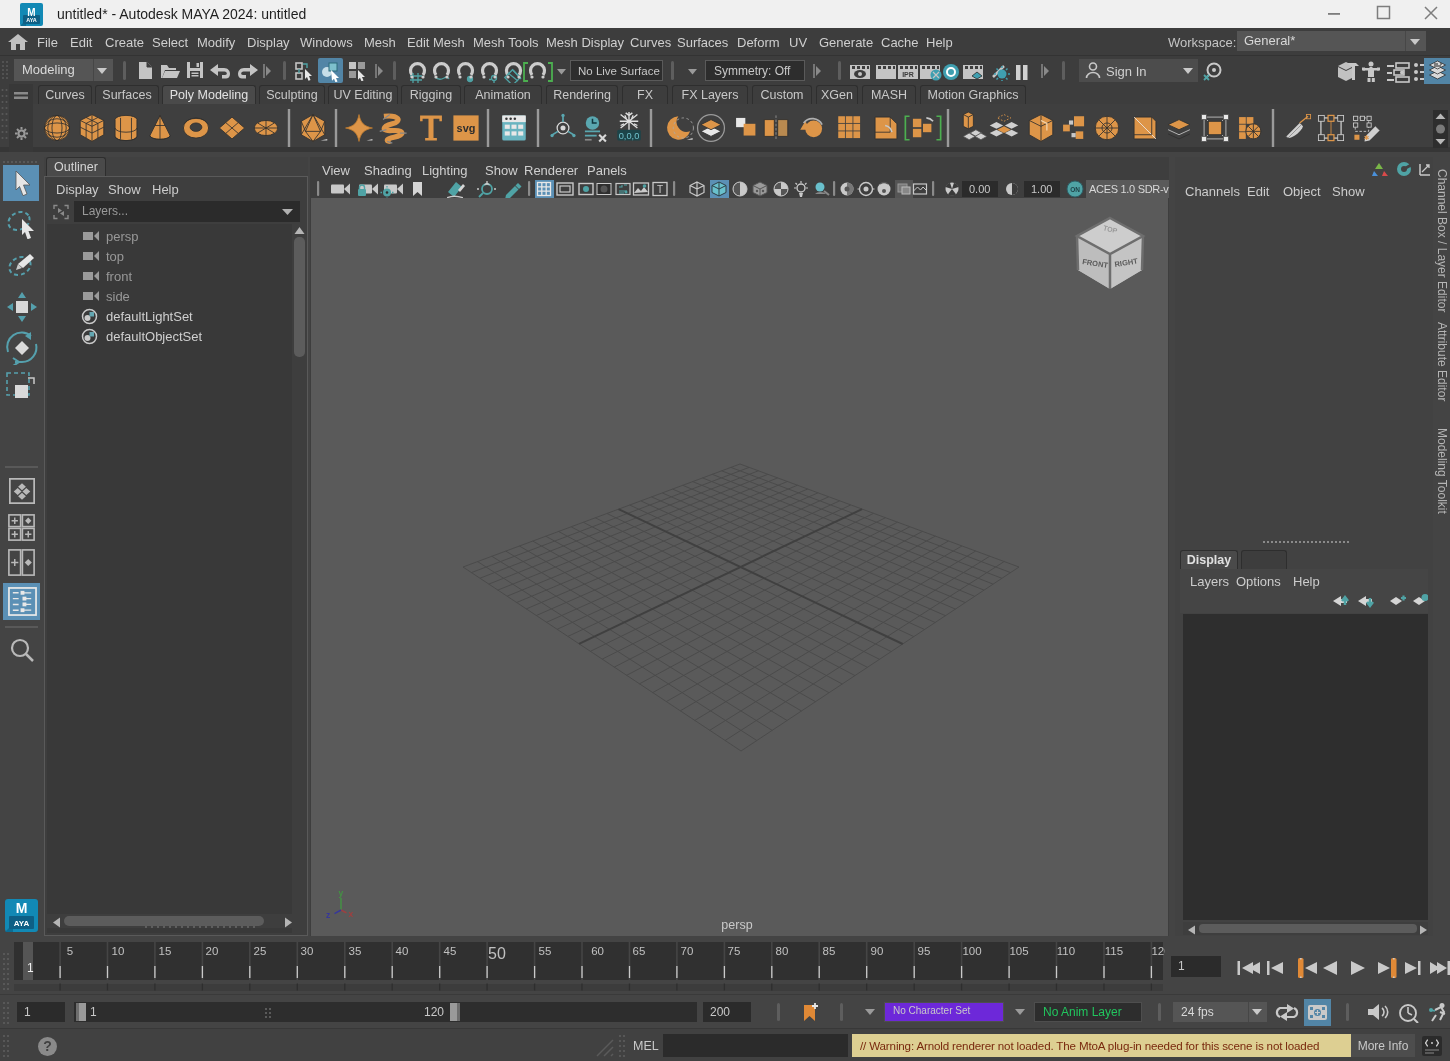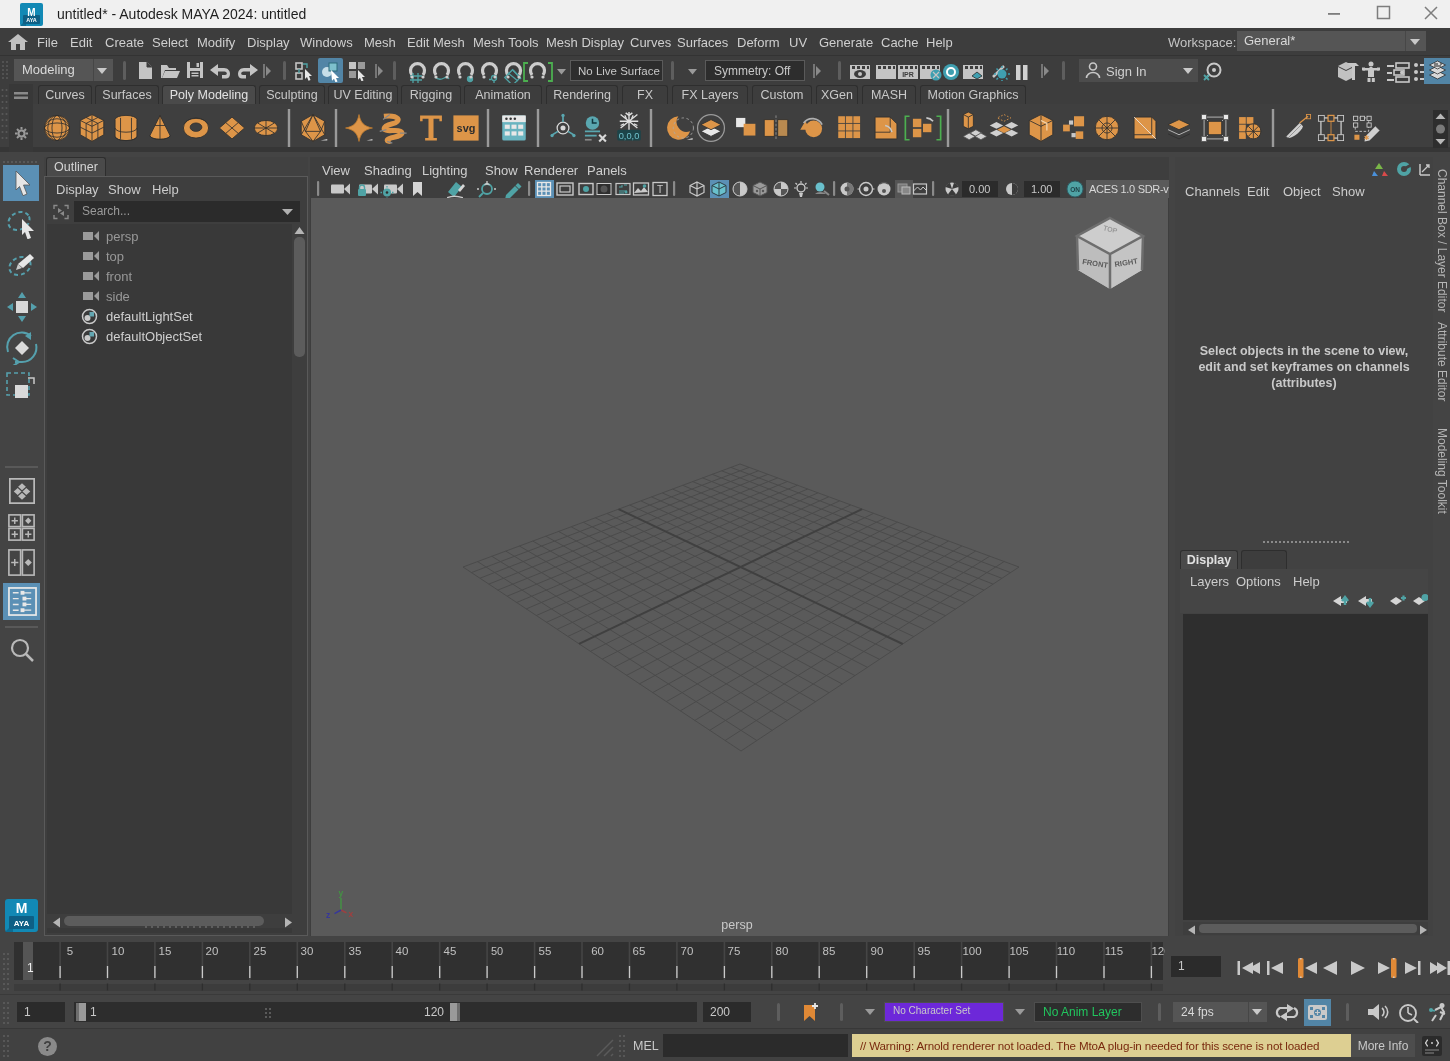--- a/index.html
+++ b/index.html
@@ -864,21 +864,21 @@
     <div class="abs" style="left:0;top:19px;width:264px;height:760px;background:#3e3e3e;border:1px solid #5a5a5a"></div>
     <div class="abs txt" style="left:12px;top:25px">Display</div>
     <div class="abs txt" style="left:64px;top:25px">Show</div>
     <div class="abs txt" style="left:108px;top:25px">Help</div>
     <svg class="abs" style="left:9px;top:47px" width="16" height="16" viewBox="0 0 16 16">
         <g stroke="#8a8a8a" stroke-width="1.4" fill="none">
           <path d="M1 5 V1.5 H4.5 M11.5 1.5 H15 V5 M15 11 V14.5 H11.5 M4.5 14.5 H1 V11"></path>
         </g>
         <path d="M5 4 l4 2.5 l-4 2.5 Z M11 7 l-4 2.5 l4 2.5 Z" fill="#8a8a8a"></path>
       </svg>
-    <div class="field" style="left:30px;top:44px;width:226px;height:21px;padding:3px 0 0 8px;color:#9a9a9a">Search...</div>
+    <div class="field" style="left:30px;top:44px;width:226px;height:21px;padding:3px 0 0 8px;color:#9a9a9a">Layers...</div>
     <svg class="abs" style="left:238px;top:52px" width="12" height="7">
         <path d="M0 0 L11 0 L5.5 6 Z" fill="#b0b0b0"></path>
       </svg>
     <div class="abs" style="left:3px;top:67px;width:245px;height:709px;background:#393939"></div>
     <svg class="abs" style="left:38px;top:73px" width="18" height="12" viewBox="0 0 18 12">
         <rect x="1" y="2" width="10" height="8" fill="#9a9a9a"></rect>
         <path d="M17 1 L12 6 L17 11 Z" fill="#9a9a9a"></path>
       </svg>
     <div class="abs" style="left:62px;top:72px;font-size:13px;color:#989898">persp</div>
     <svg class="abs" style="left:38px;top:93px" width="18" height="12" viewBox="0 0 18 12">
@@ -1164,21 +1164,20 @@
       <circle cx="33" cy="8" r="7" fill="#4fa3a5"></circle>
         <circle cx="33" cy="8" r="3" fill="#424242"></circle>
         <path d="M33 8 L40 4" stroke="#424242" stroke-width="3"></path>
       <path d="M49 14 V3 M49 14 H59" stroke="#c9c9c9" stroke-width="1.5"></path>
         <path d="M51 11 l7 -7 M55 4 h3 v3" stroke="#c9c9c9" stroke-width="1.3" fill="none"></path>
     </svg>
     <div class="abs txt" style="left:10px;top:27px">Channels</div>
     <div class="abs txt" style="left:72px;top:27px">Edit</div>
     <div class="abs txt" style="left:108px;top:27px">Object</div>
     <div class="abs txt" style="left:157px;top:27px">Show</div>
-    <div class="abs" style="left:0;top:186px;width:258px;height:56px;color:#c9c9c9;font-size:12.5px;font-weight:bold;text-align:center;line-height:16px">Select objects in the scene to view,<br>edit and set keyframes on channels<br>(attributes)</div>
     <div class="abs" style="left:88px;top:384px;width:86px;height:0;border-top:2px dotted #8a8a8a"></div>
     <div class="abs" style="left:5px;top:393px;width:58px;height:19px;background:#4a4a4a;border:1px solid #2e2e2e;border-bottom:none;border-radius:3px 3px 0 0;color:#e0e0e0;font-size:12.5px;font-weight:bold;text-align:center;padding-top:2px">Display</div>
     <div class="abs" style="left:66px;top:393px;width:46px;height:19px;background:#3d3d3d;border:1px solid #2e2e2e;border-bottom:none;border-radius:3px 3px 0 0;color:#9a9a9a;font-size:12.5px;text-align:center;padding-top:16px">Anim</div>
     <div class="abs" style="left:5px;top:412px;width:248px;height:44px;background:#454545"></div>
     <div class="abs txt" style="left:15px;top:417px">Layers</div>
     <div class="abs txt" style="left:61px;top:417px">Options</div>
     <div class="abs txt" style="left:118px;top:417px">Help</div>
     <svg class="abs" style="left:158px;top:436px" width="95" height="16" viewBox="0 0 95 16">
       <defs>
           <path id="larr" d="M0 8 l8 -5 v3 h6 v4 h-6 v3 Z" fill="#d5d5d5"></path>
@@ -1247,21 +1246,21 @@
     </svg>
   <div class="abs" style="left:58px;top:-3px;width:24px;text-align:center;font-size:11.5px;color:#c0c0c0">5</div>
   <div class="abs" style="left:106px;top:-3px;width:24px;text-align:center;font-size:11.5px;color:#c0c0c0">10</div>
   <div class="abs" style="left:153px;top:-3px;width:24px;text-align:center;font-size:11.5px;color:#c0c0c0">15</div>
   <div class="abs" style="left:200px;top:-3px;width:24px;text-align:center;font-size:11.5px;color:#c0c0c0">20</div>
   <div class="abs" style="left:248px;top:-3px;width:24px;text-align:center;font-size:11.5px;color:#c0c0c0">25</div>
   <div class="abs" style="left:295px;top:-3px;width:24px;text-align:center;font-size:11.5px;color:#c0c0c0">30</div>
   <div class="abs" style="left:343px;top:-3px;width:24px;text-align:center;font-size:11.5px;color:#c0c0c0">35</div>
   <div class="abs" style="left:390px;top:-3px;width:24px;text-align:center;font-size:11.5px;color:#c0c0c0">40</div>
   <div class="abs" style="left:438px;top:-3px;width:24px;text-align:center;font-size:11.5px;color:#c0c0c0">45</div>
-  <div class="abs" style="left:485px;top:-3px;width:24px;text-align:center;font-size:11px;color:#c0c0c0">50</div>
+  <div class="abs" style="left:485px;top:-3px;width:24px;text-align:center;font-size:16px;color:#c0c0c0">50</div>
   <div class="abs" style="left:533px;top:-3px;width:24px;text-align:center;font-size:11.5px;color:#c0c0c0">55</div>
   <div class="abs" style="left:580px;top:-3px;width:24px;text-align:right;font-size:11.5px;color:#c0c0c0">60</div>
   <div class="abs" style="left:627px;top:-3px;width:24px;text-align:center;font-size:11.5px;color:#c0c0c0">65</div>
   <div class="abs" style="left:675px;top:-3px;width:24px;text-align:center;font-size:11.5px;color:#c0c0c0">70</div>
   <div class="abs" style="left:722px;top:-3px;width:24px;text-align:center;font-size:11.5px;color:#c0c0c0">75</div>
   <div class="abs" style="left:770px;top:-3px;width:24px;text-align:center;font-size:11.5px;color:#c0c0c0">80</div>
   <div class="abs" style="left:817px;top:-3px;width:24px;text-align:center;font-size:11.5px;color:#c0c0c0">85</div>
   <div class="abs" style="left:865px;top:-3px;width:24px;text-align:center;font-size:11.5px;color:#c0c0c0">90</div>
   <div class="abs" style="left:912px;top:-3px;width:24px;text-align:center;font-size:11.5px;color:#c0c0c0">95</div>
   <div class="abs" style="left:960px;top:-3px;width:24px;text-align:center;font-size:11.5px;color:#c0c0c0">100</div>

